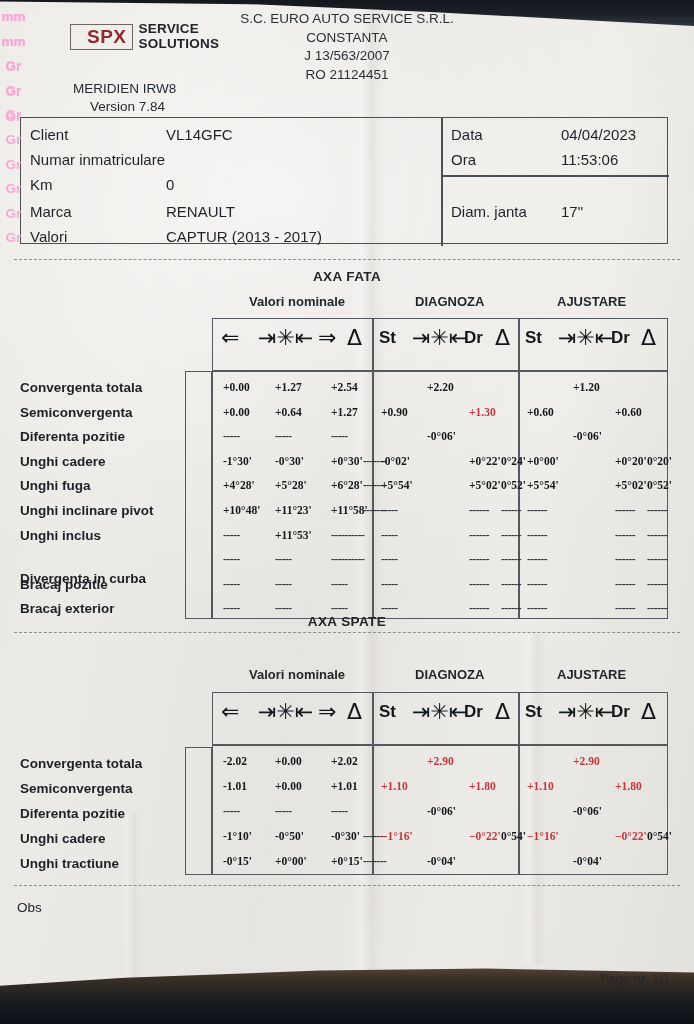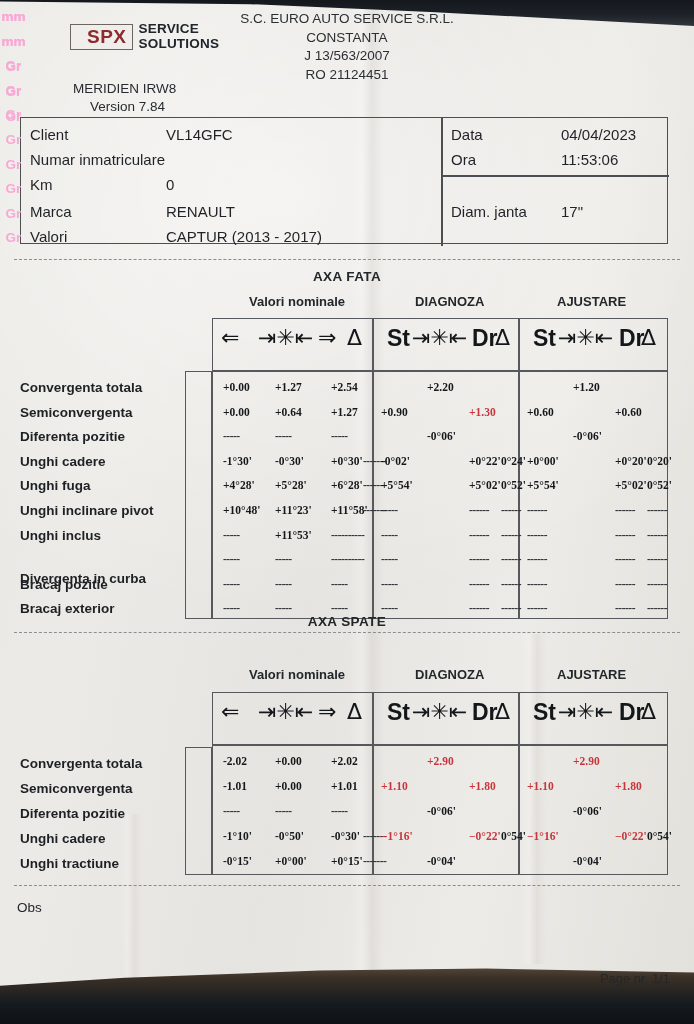--- a/index.html
+++ b/index.html
@@ -192,23 +192,22 @@
     top: 4px;
     font-size: 22px;
     line-height: 30px;
     color: #14171a;
     white-space: nowrap;
     font-family: "DejaVu Sans", sans-serif;
   }
   .hdr-cell .lbl {
     font-family: "Liberation Sans", sans-serif;
     font-weight: bold;
-    font-size: 23px;
+    font-size: 17px;
     vertical-align: 3px;
-    margin-left: 8px;
   }
 
   
   .units-box {
     position: absolute;
     border: 1.5px solid #55595e;
     box-sizing: border-box;
     width: 27px;
   }
   .unit-cell {

